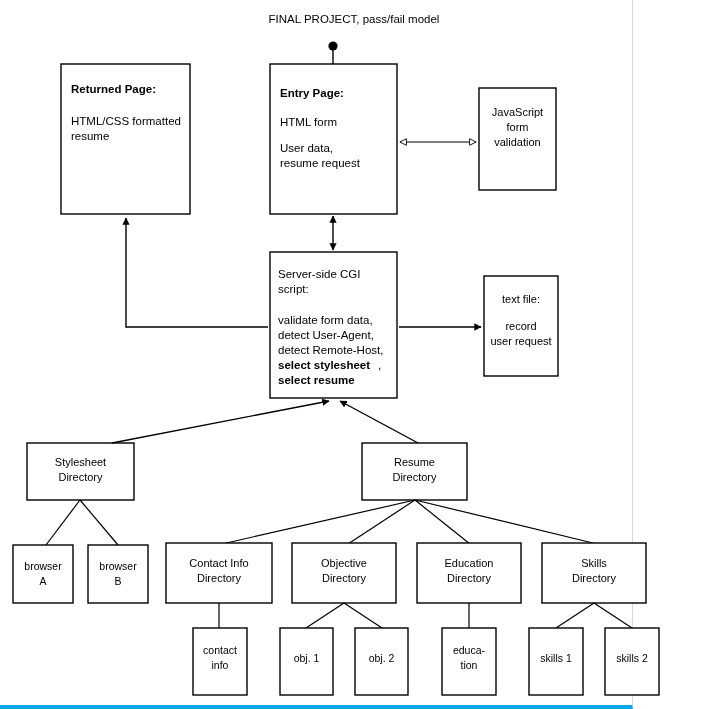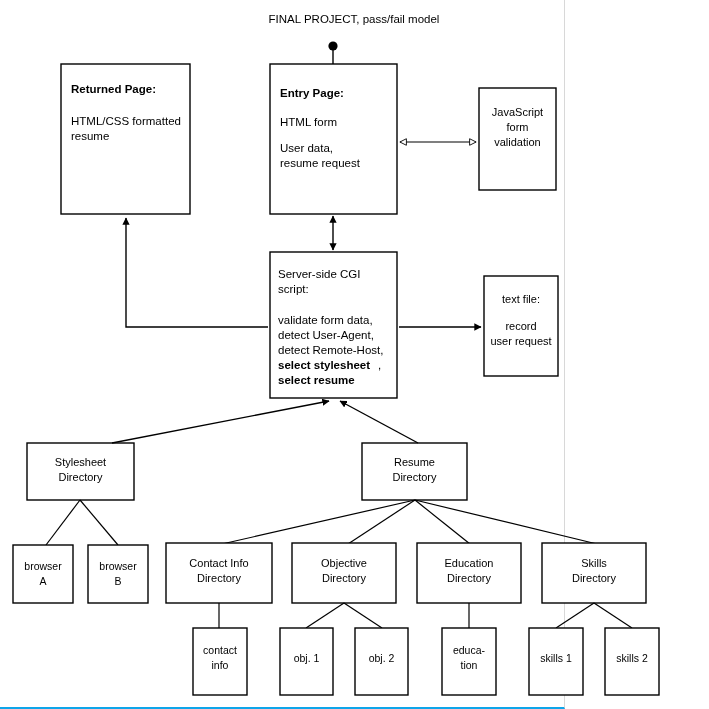--- a/index.html
+++ b/index.html
@@ -10,24 +10,24 @@
   body {
     width: 709px;
     height: 709px;
     font-family: "Liberation Sans", sans-serif;
     color: #000000;
     overflow: hidden;
     position: relative;
   }
   #diagram-root {
     position: relative;
-    width: 565px;
+    width: 633px;
     height: 709px;
     border-right: 1px solid #d8d8d8;
-    border-bottom: 2px solid #0ea5e9;
+    border-bottom: 4px solid #0ea5e9;
     box-sizing: border-box;
   }
   svg.canvas {
     position: absolute;
     left: 0;
     top: 0;
     width: 709px;
     height: 709px;
   }
   .node-rect {

